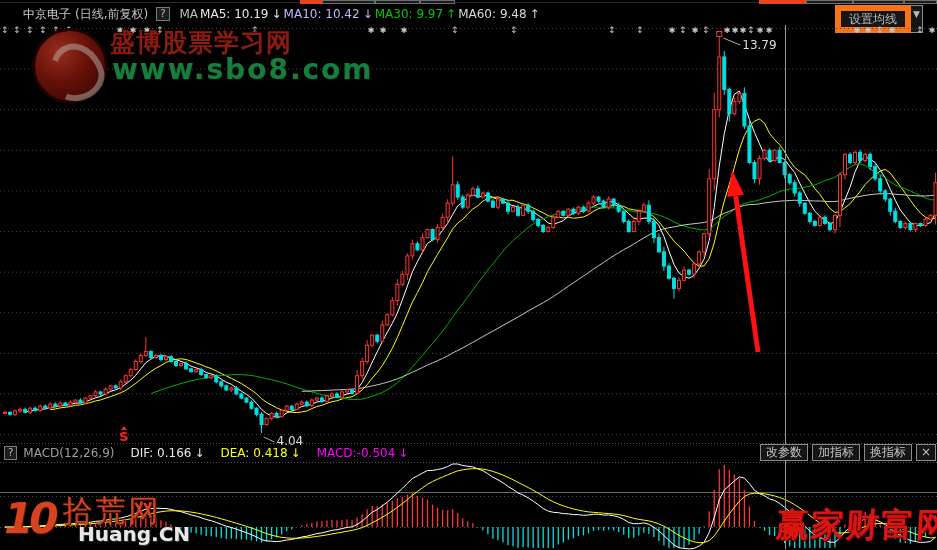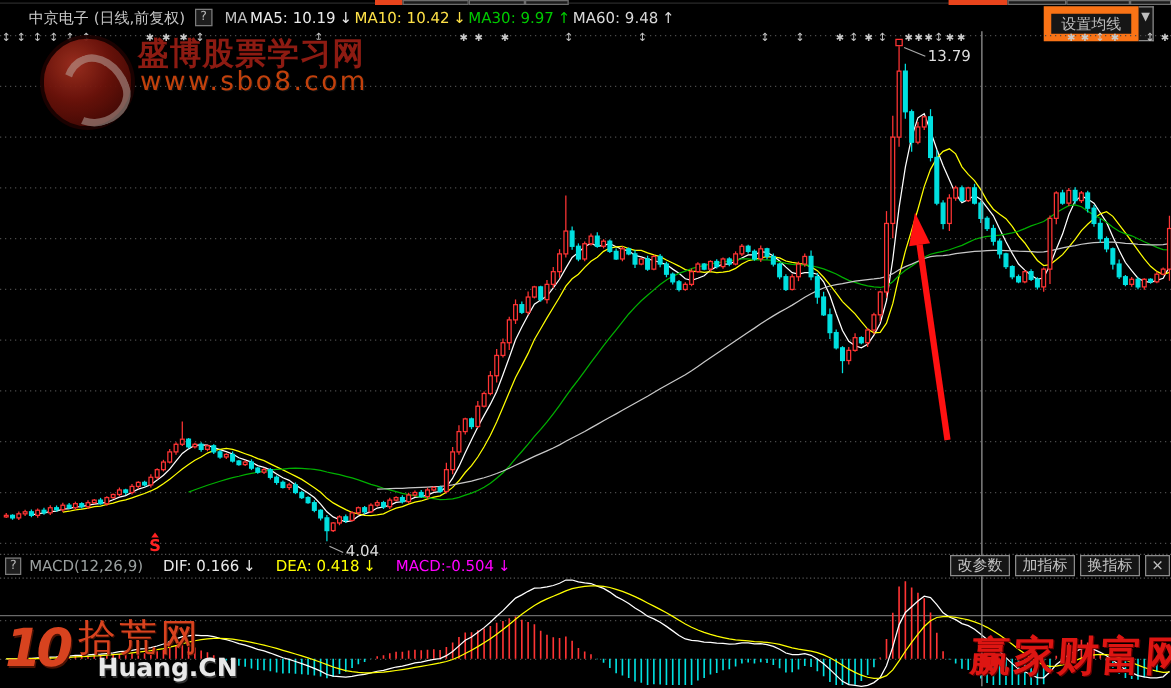--- a/index.html
+++ b/index.html
@@ -12,21 +12,21 @@
   #topstrip .seg.red{background:#e8441c;border-color:#e8441c;}
   
   #header{position:absolute;left:23px;top:6px;height:16px;display:flex;align-items:center;
           font-size:12px;white-space:nowrap;}
   #header .title{color:#cfcfcf;}
   #header .subtitle{color:#c4c4c4;margin-left:4px;}
   .qbox{display:inline-block;margin-left:8px;border:1px solid #7a7a7a;background:#1d1d1d;color:#b5b5b5;
         font-size:10px;line-height:12px;padding:0 3px;}
   #header .ma-tag{color:#bdbdbd;margin-left:10px;}
   .ma-item{margin-left:2px;}
-  .ma5{color:#e8e8e8;} .ma10{color:#fde047;} .ma30{color:#00c800;} .ma60{color:#d8d8d8;}
+  .ma5{color:#e8e8e8;} .ma10{color:#c4b5fd;} .ma30{color:#00c800;} .ma60{color:#d8d8d8;}
   .dir{margin-left:3px;}
   #ma-settings{position:absolute;right:14px;top:5px;display:flex;}
   #ma-settings .btn{border:6px solid #f97316;background:#161616;color:#bdbdbd;font-size:12px;
                     padding:0px 8px;line-height:16px;}
   #ma-settings .drop{border:1px solid #8a8a8a;border-left:none;background:#161616;color:#bdbdbd;
                      font-size:9px;line-height:16px;padding:0 2px;}
   
   #chart-svg{position:absolute;left:0;top:0;}
   
   #macd-header{position:absolute;left:4px;top:444px;height:17px;display:flex;align-items:center;
@@ -40,22 +40,22 @@
                        line-height:15px;padding:0 4px;margin-left:4px;margin-right:1px;}
   
   #wm-topleft{position:absolute;left:30px;top:26px;pointer-events:none;}
   #wm-logo{position:absolute;left:2px;top:2px;width:76px;height:76px;border-radius:50%;
            background:radial-gradient(circle at 35% 30%, #a03020 0%, #6b120a 45%, #300503 100%);
            border:3px solid #1c0302;box-sizing:border-box;opacity:.95;}
   #wm-logo .swirl{position:absolute;left:14px;top:12px;width:42px;height:46px;border:6px solid #c8b8b0;
                   border-radius:50% 50% 50% 50%/60% 60% 40% 40%;border-left-color:transparent;opacity:.5;transform:rotate(-20deg);}
   #wm-tl-text{position:absolute;left:80px;top:0px;font-weight:bold;font-size:25px;letter-spacing:1px;
               color:#8d1b12;text-shadow:1px 1px 0 #000,-1px -1px 0 #000;white-space:nowrap;}
-  #wm-tl-url{position:absolute;left:82px;top:27px;font-weight:normal;font-size:21px;letter-spacing:2px;
-             color:#c2410c;text-shadow:1px 1px 0 #111;}
+  #wm-tl-url{position:absolute;left:82px;top:27px;font-weight:bold;font-size:28px;letter-spacing:2px;
+             color:#15803d;text-shadow:1px 1px 0 #111;}
   #wm-bottomleft{position:absolute;left:4px;top:494px;pointer-events:none;white-space:nowrap;}
   #wm-bl-num{font-size:42px;font-weight:bold;color:#d8431f;font-style:italic;letter-spacing:-4px;
              text-shadow:1px 1px 0 #4a1204;vertical-align:top;line-height:50px;}
   #wm-bl-name{font-size:30px;font-weight:normal;color:#d8431f;letter-spacing:3px;vertical-align:top;
               line-height:34px;margin-left:8px;text-shadow:1px 1px 0 #4a1204;}
   #wm-bl-domain{position:absolute;left:74px;top:28px;font-size:20px;font-weight:bold;color:#e8e8e8;
                 text-shadow:1px 1px 0 #333;}
   #wm-bottomright{position:absolute;left:776px;top:503px;font-size:33px;font-weight:bold;color:#dd1512;
                   letter-spacing:2px;transform:skewX(-4deg);pointer-events:none;white-space:nowrap;
                   text-shadow:1px 1px 0 #600;}

